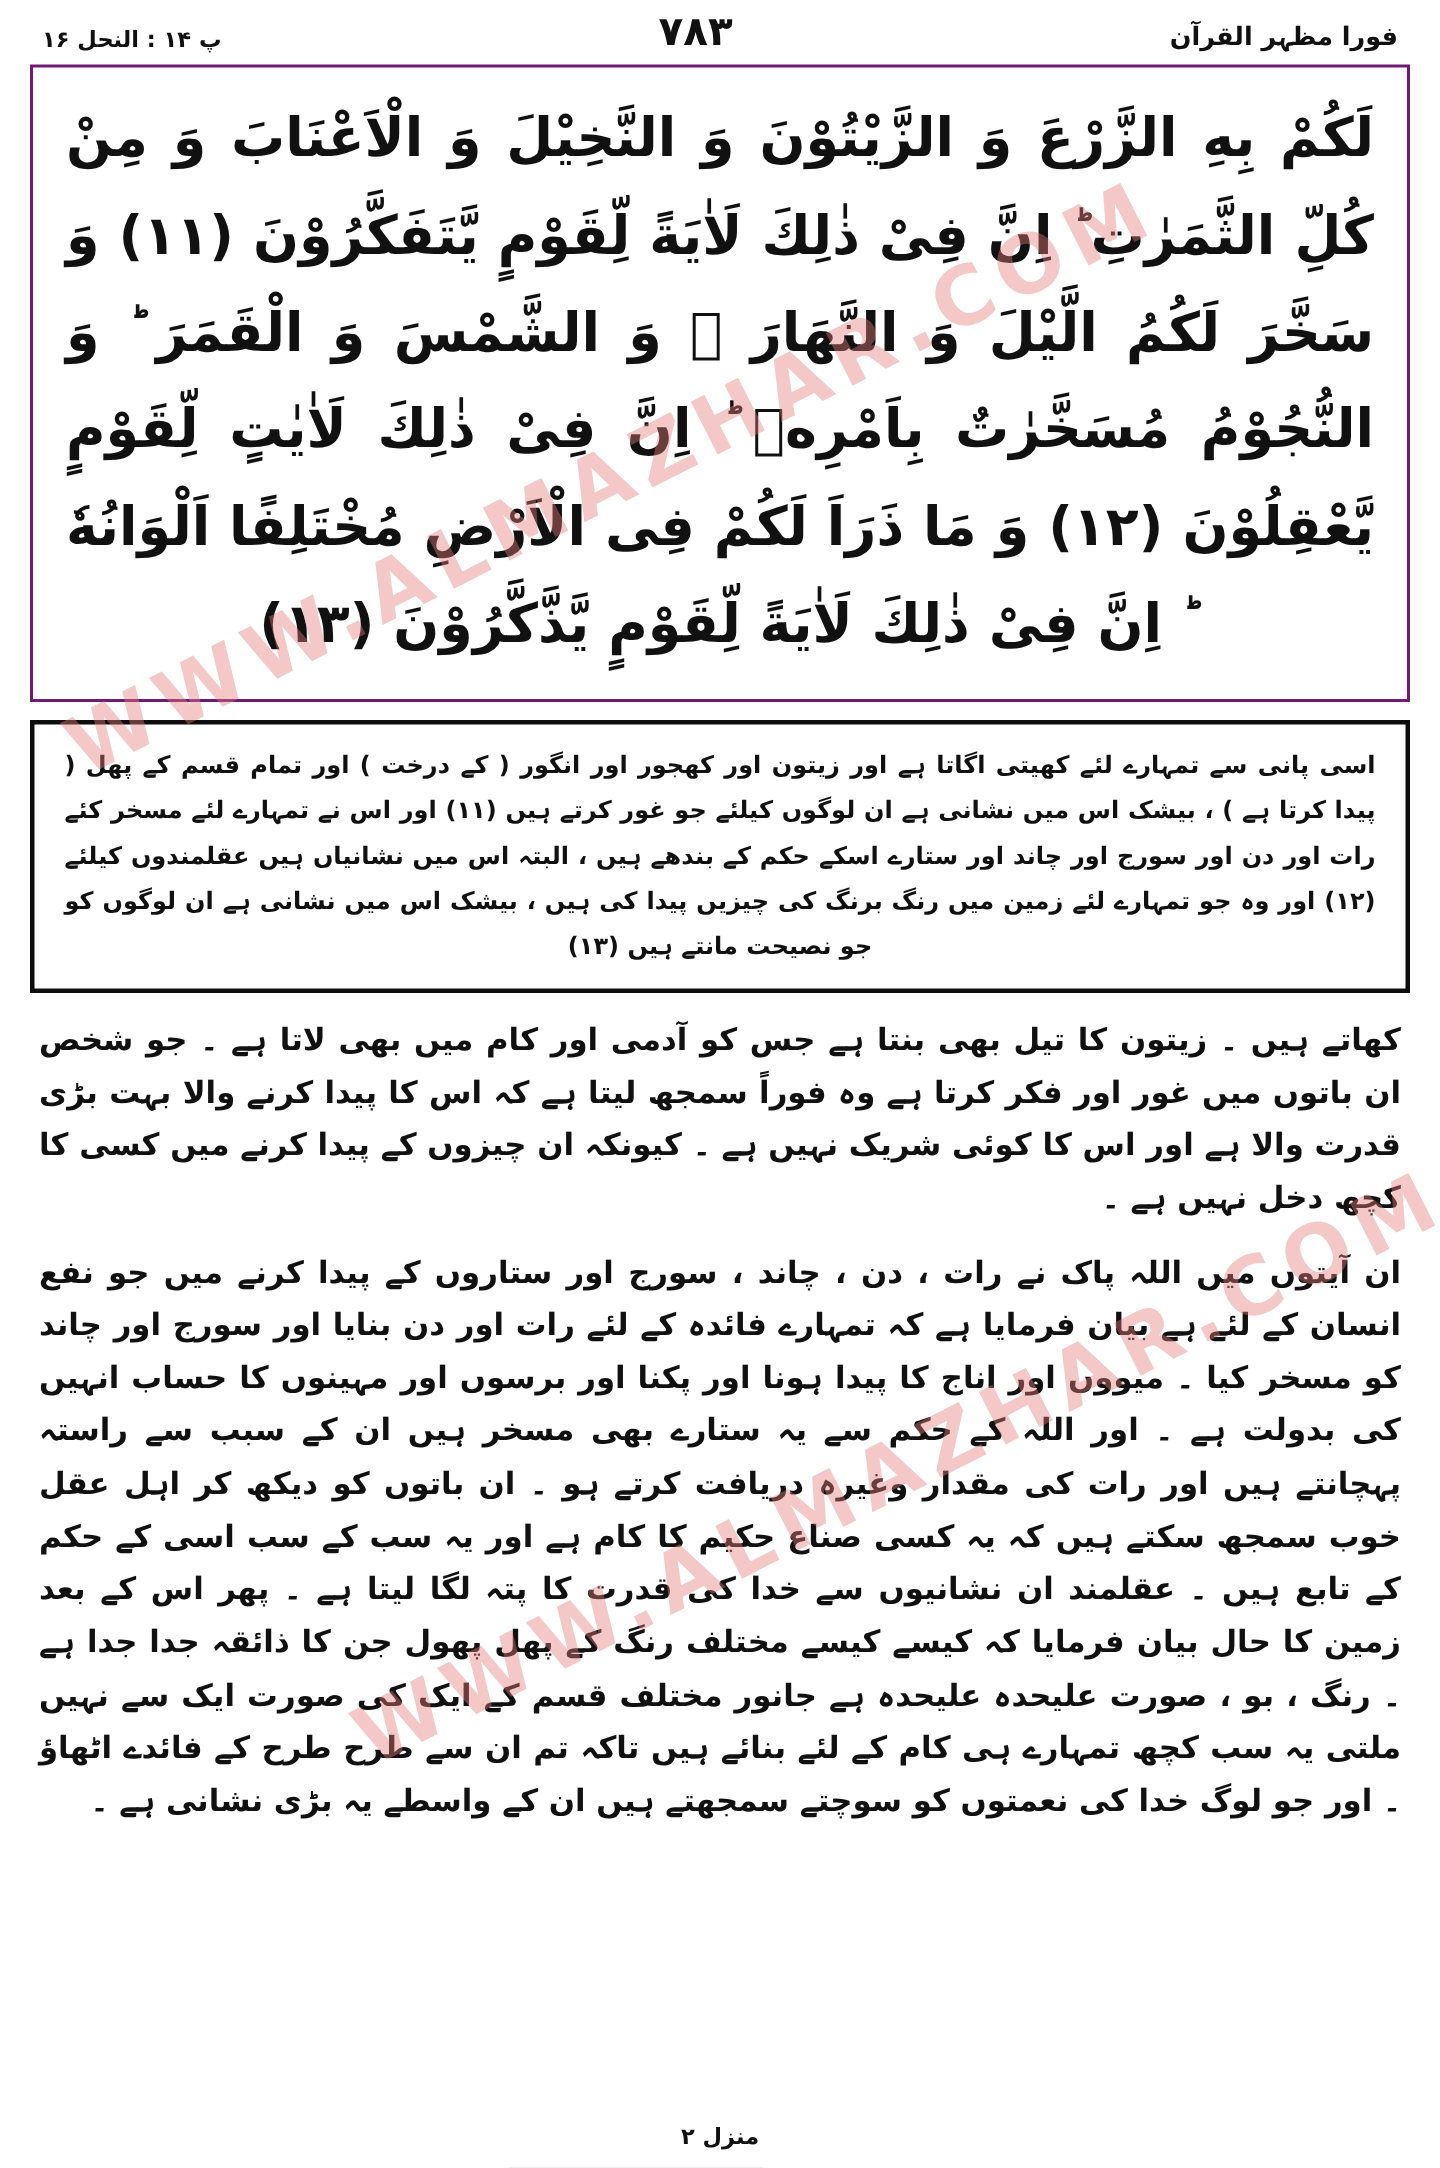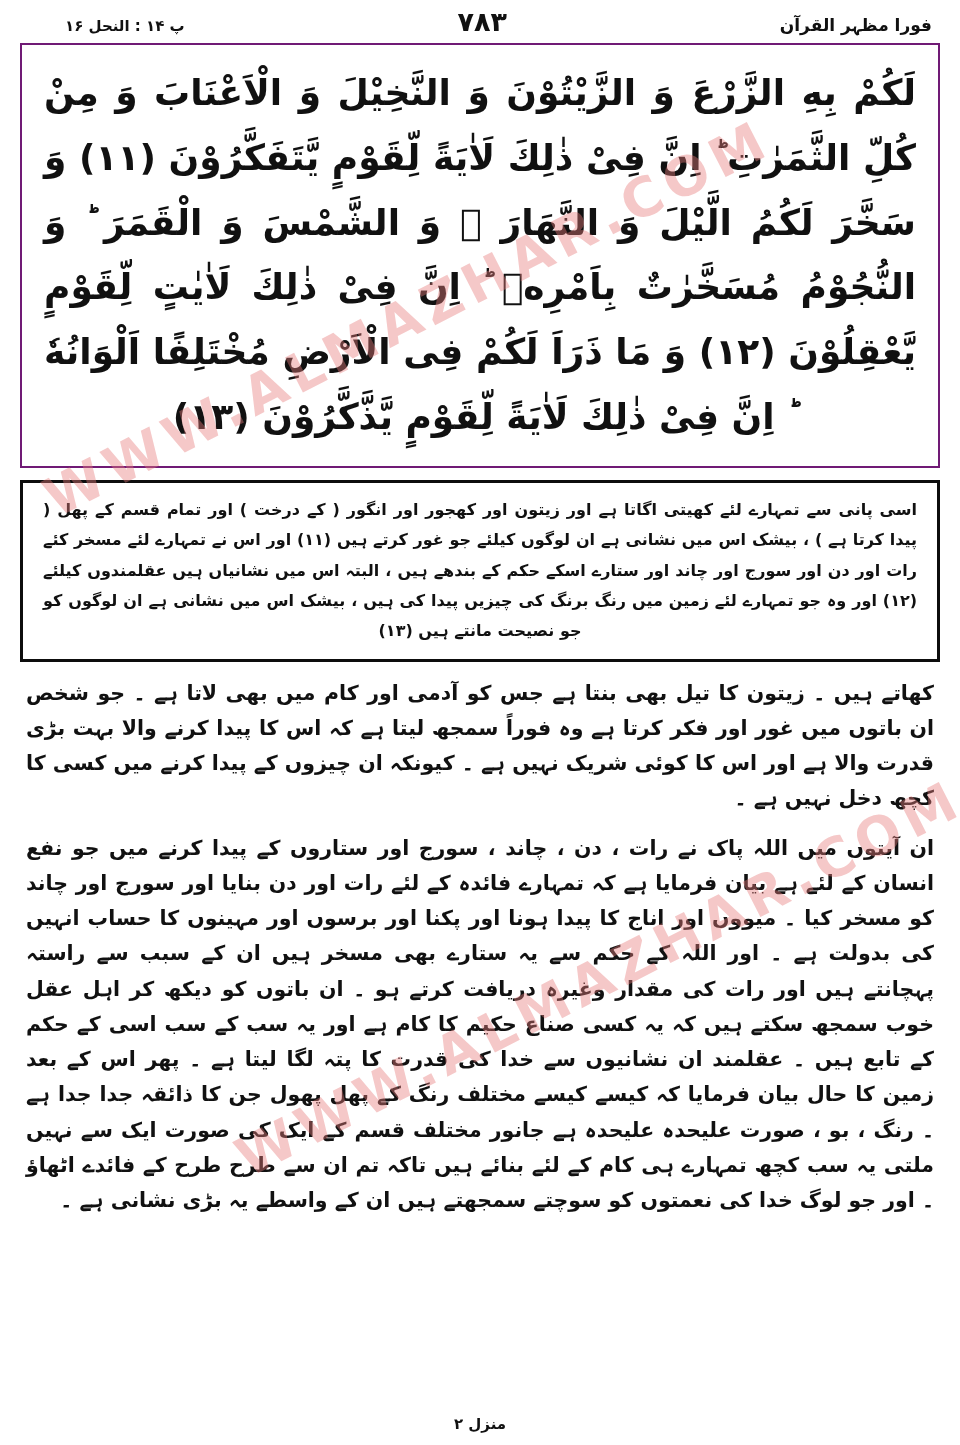--- a/index.html
+++ b/index.html
@@ -20,21 +20,21 @@
   }
   .header {
     display: flex;
     align-items: flex-end;
     justify-content: space-between;
     padding: 8px 28px 2px 28px;
     font-weight: bold;
   }
   .header .book-title { font-size: 17px; }
   .header .page-number { font-size: 27px; line-height: 1; text-align: right; }
-  .header .surah-ref { font-size: 15px; margin-left: 37px; }
+  .header .surah-ref { font-size: 15px; }
 
   .quran-box {
     margin: 6px 20px 0 20px;
     border: 2px solid #701a75;
     padding: 16px 22px;
     font-size: 36px;
     font-weight: bold;
     line-height: 1.8;
     text-align: justify;
     text-align-last: center;

